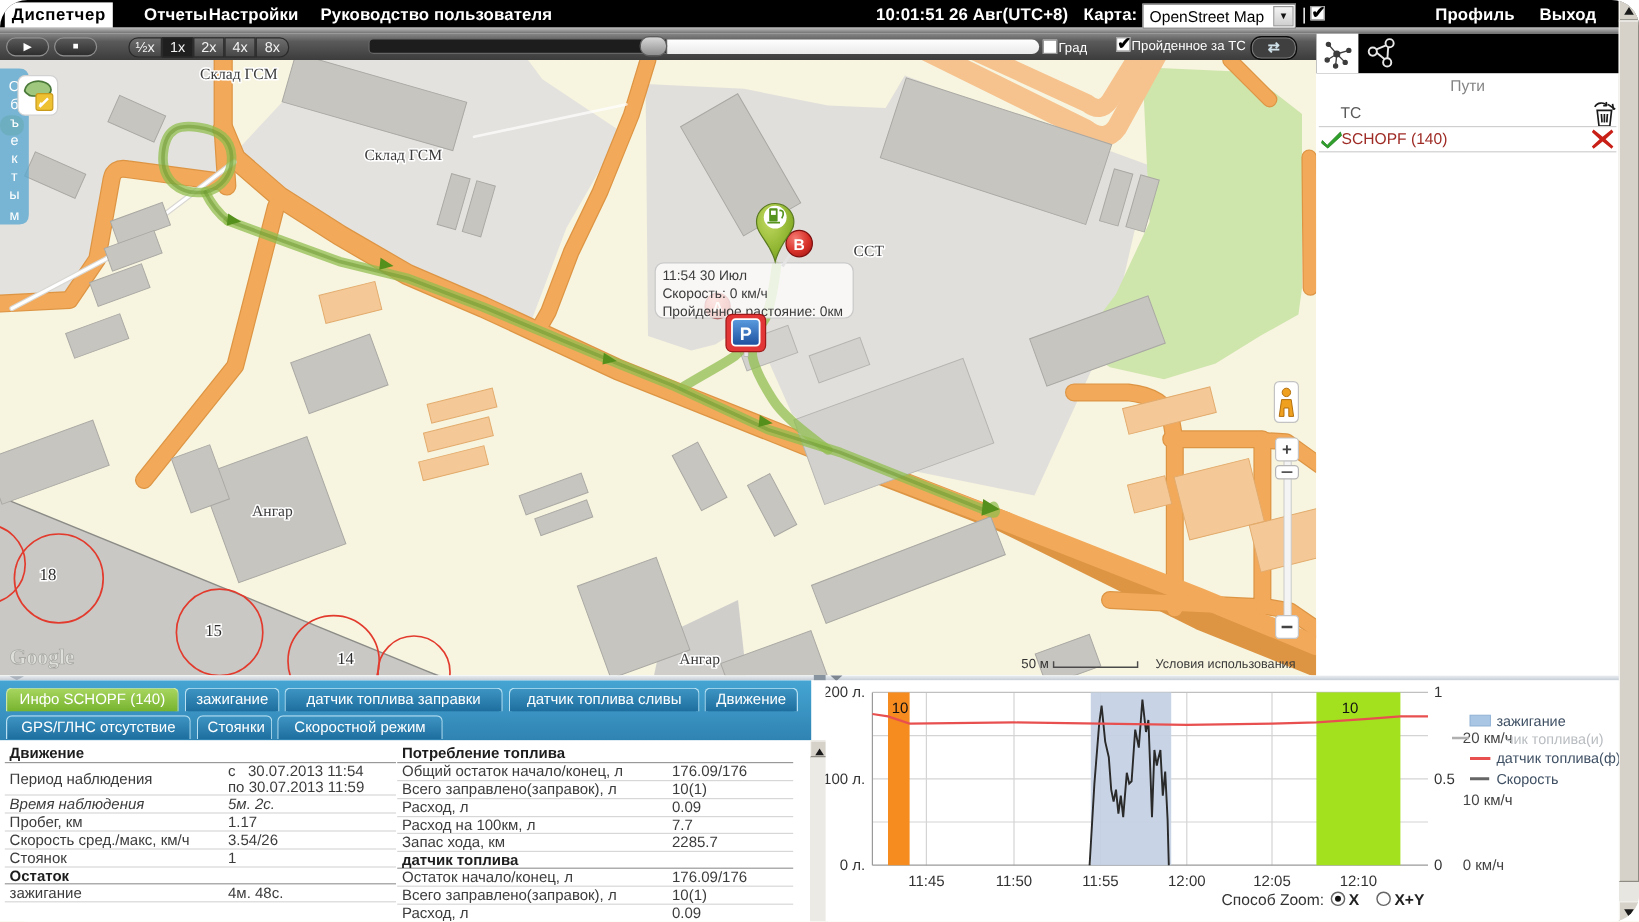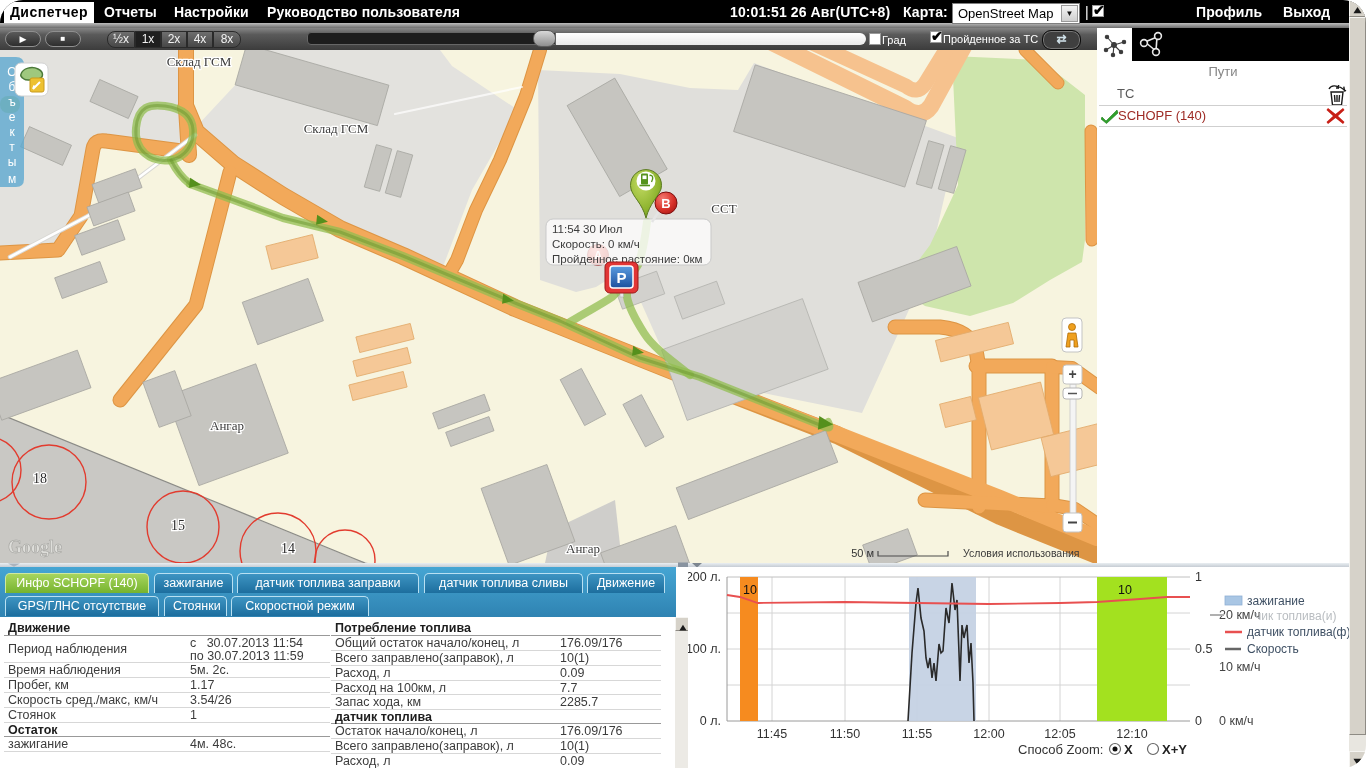--- a/index.html
+++ b/index.html
@@ -48,21 +48,21 @@
   
   #cpanel{left:688px;top:567px;width:661px;height:201px;background:#fff;}
 </style>
 </head>
 <body>
 <div id="app">
 
   <div class="abs" id="menubar"></div>
   <div class="abs" id="menugrad"></div>
   <div id="tab-disp">Диспетчер</div>
-  <div class="mitem" style="left:104px;">Отчеты</div>
+  <div class="mitem" style="left:120px;">Отчеты</div>
   <div class="mitem" style="left:174px;">Настройки</div>
   <div class="mitem" style="left:267px;">Руководство пользователя</div>
   <div class="mitem" style="left:730px;">10:01:51 26 Авг(UTC+8)</div>
   <div class="mitem" style="left:903px;">Карта:</div>
   <div id="mapsel">OpenStreet Map<div id="mapselbtn">▼</div></div>
   <div class="mitem" style="left:1085px;font-weight:normal;">|</div>
   <div class="cb" style="left:1092px;top:5px;">
       <span class="chk">✔</span>
     </div>
   <div class="mitem" style="left:1106px;margin-top:40px;">Доп.слои</div>
@@ -392,21 +392,21 @@
     </div>
     <div id="btable">
       <div class="trow hdr" style="top:4px;height:14px;border-bottom-color:#999;">
           <span class="lab" style="left:4px;">Движение</span>
         </div>
       <div class="trow" style="top:19px;height:26px;">
         <span style="position:absolute;left:4px;top:6px;">Период наблюдения</span>
         <span style="position:absolute;left:186px;top:0;">с&nbsp;&nbsp;&nbsp;30.07.2013 11:54</span>
         <span style="position:absolute;left:186px;top:13px;">по 30.07.2013 11:59</span>
       </div>
-      <div class="trow" style="top:46px;height:14px;">
+      <div class="trow" style="top:46px;height:14px;font-style:italic;">
           <span class="lab">Время наблюдения</span>
           <span class="val" style="left:186px;">5м. 2с.</span>
         </div>
       <div class="trow" style="top:61px;height:14px;">
           <span class="lab">Пробег, км</span>
           <span class="val" style="left:186px;">1.17</span>
         </div>
       <div class="trow" style="top:76px;height:14px;">
           <span class="lab">Скорость сред./макс, км/ч</span>
           <span class="val" style="left:186px;">3.54/26</span>

